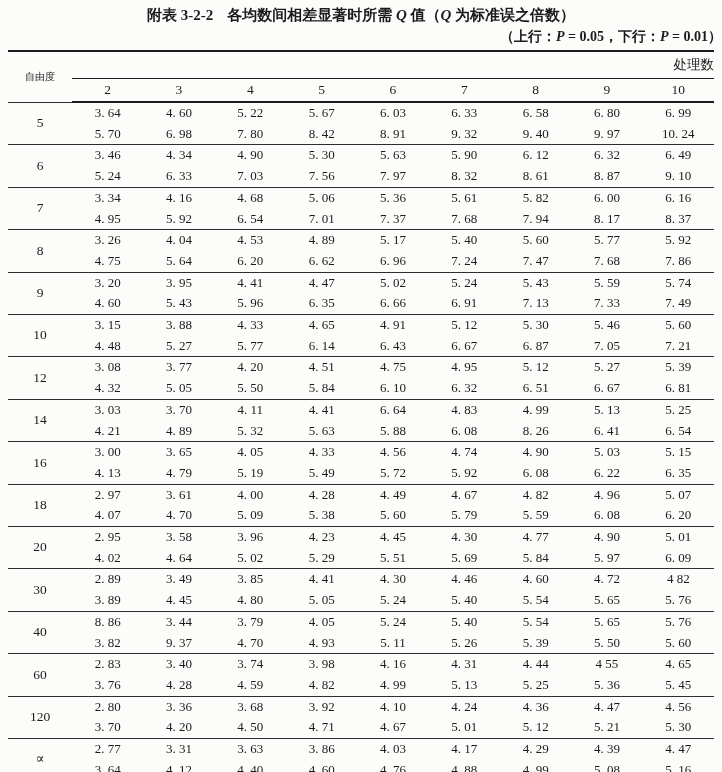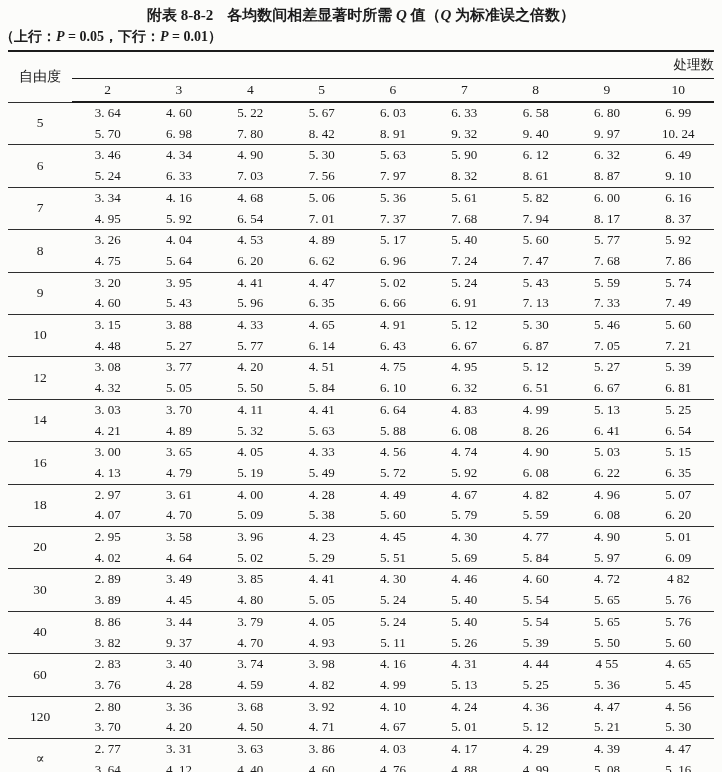--- a/index.html
+++ b/index.html
@@ -15,21 +15,21 @@
     text-align:center;
     padding-top:6px;
     font-size:15px;
     font-weight:bold;
     line-height:19px;
     white-space:nowrap;
   }
   .title-prefix{margin-right:14px;}
   .q-italic{font-style:italic;font-weight:bold;}
   .subtitle-line{
-    text-align:left;
+    text-align:right;
     font-size:14px;
     font-weight:bold;
     line-height:19px;
     padding-top:2px;
   }
   table.qtable{
     border-collapse:collapse;
     table-layout:fixed;
     width:706px;
     margin:4px 0 0 8px;
@@ -37,21 +37,21 @@
     border-bottom:2px solid #1c1c1c;
   }
   .qtable col.df-col{width:64px;}
   .qtable th{
     font-weight:normal;
     font-size:13.5px;
     text-align:center;
     padding:0;
     vertical-align:middle;
   }
-  .qtable th.df-head{font-size:14px;}
+  .qtable th.df-head{font-size:10px;}
   .qtable th.group-head{
     height:26px;
     border-bottom:1px solid #1c1c1c;
     text-align:right;
   }
   .qtable tr.col-num-row th{
     height:22px;
     border-bottom:2px solid #1c1c1c;
     font-size:13.5px;
   }
@@ -70,21 +70,21 @@
   .qtable tr.group-first td{
     border-top:1px solid #2e2e2e;
   }
 </style>
 </head>
 <body>
 
 <div class="page">
 
   <div class="title-line">
-    <span class="title-prefix">附表 8-8-2</span><span>各均数间相差显著时所需 </span><span class="q-italic">Q</span><span> 值（</span><span class="q-italic">Q</span><span> 为标准误之倍数）</span>
+    <span class="title-prefix">附表 3-2-2</span><span>各均数间相差显著时所需 </span><span class="q-italic">Q</span><span> 值（</span><span class="q-italic">Q</span><span> 为标准误之倍数）</span>
   </div>
 
   <div class="subtitle-line">
     <span>（上行：</span><span class="q-italic">P</span><span> = 0.05，下行：</span><span class="q-italic">P</span><span> = 0.01）</span>
   </div>
 
   <table class="qtable">
     <colgroup>
       <col class="df-col">
       <col>

